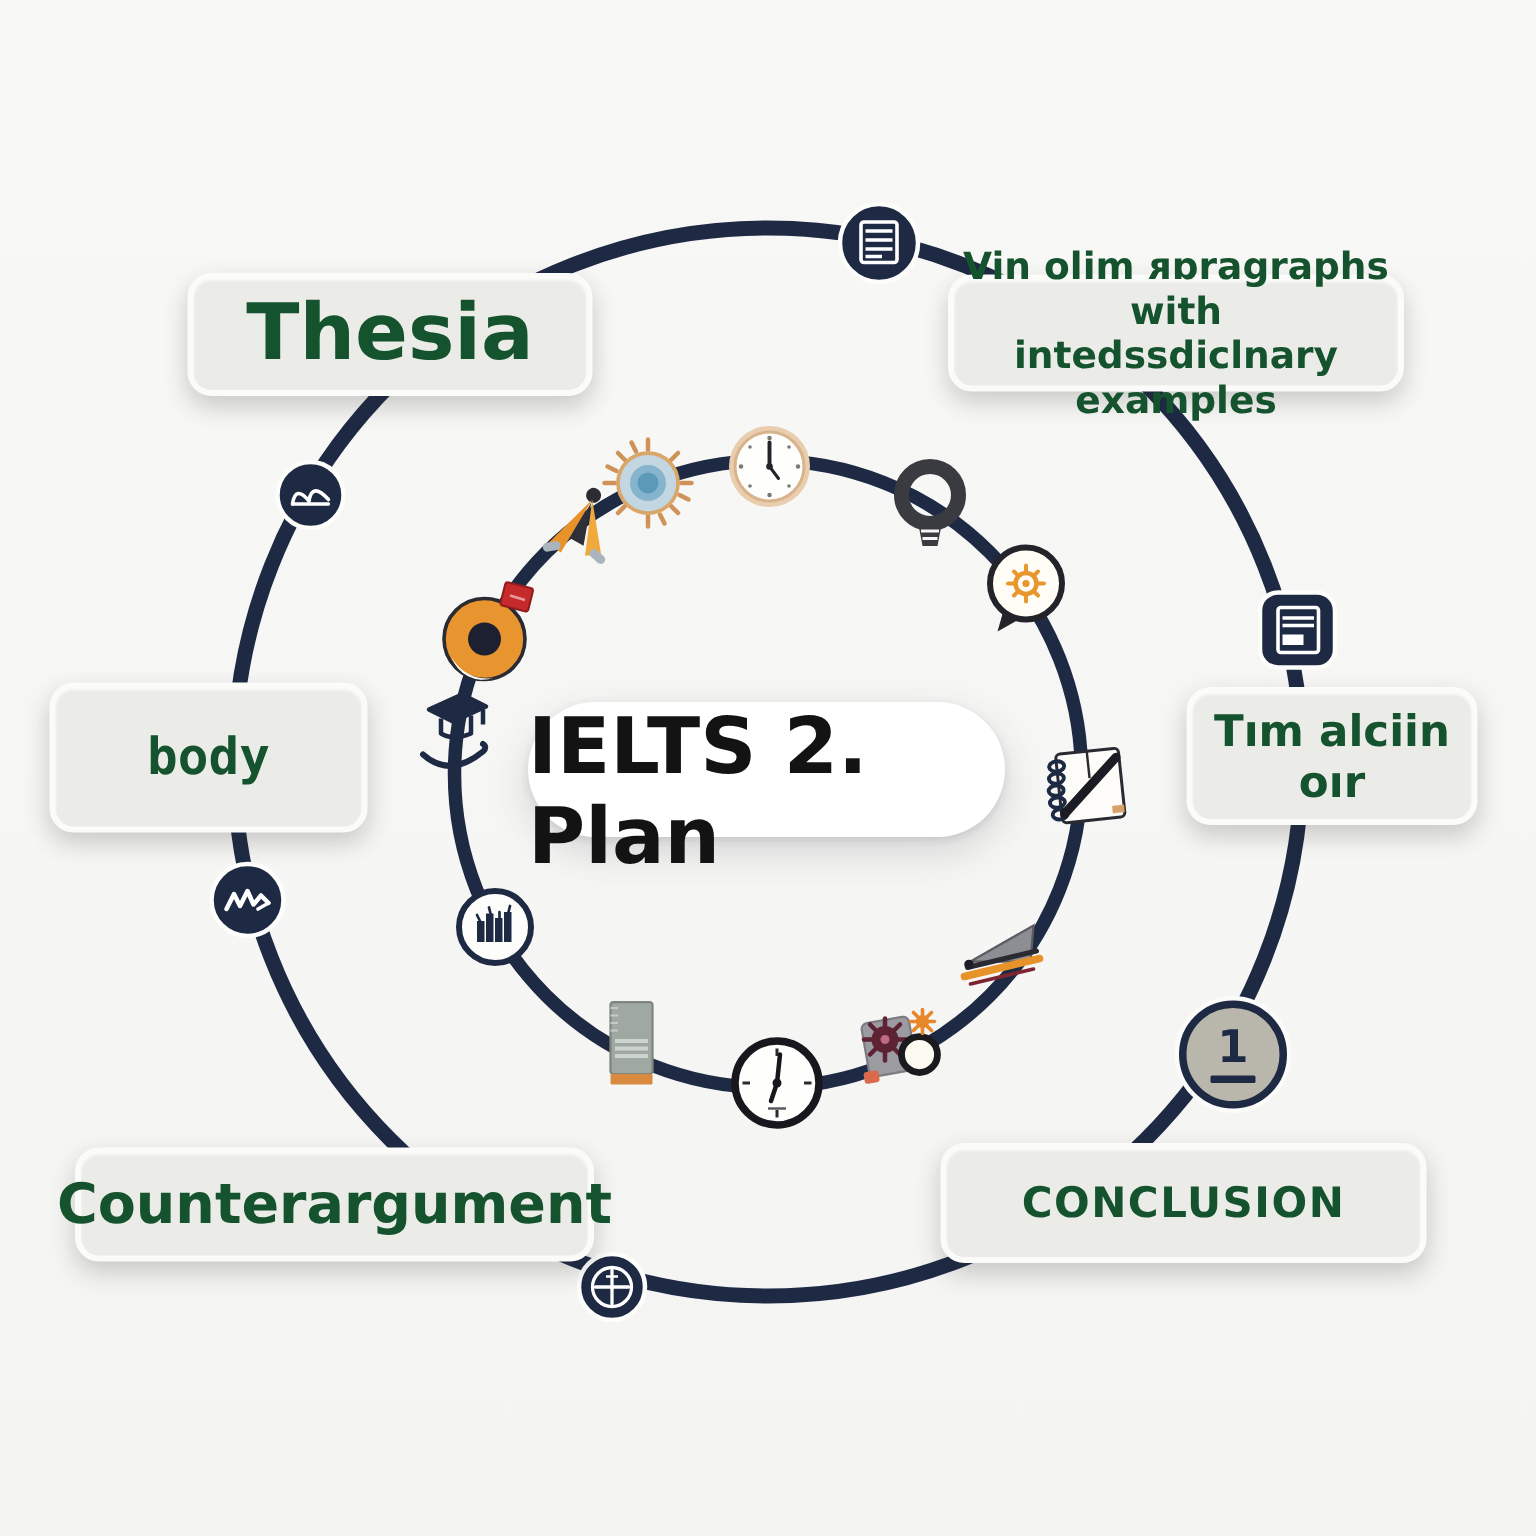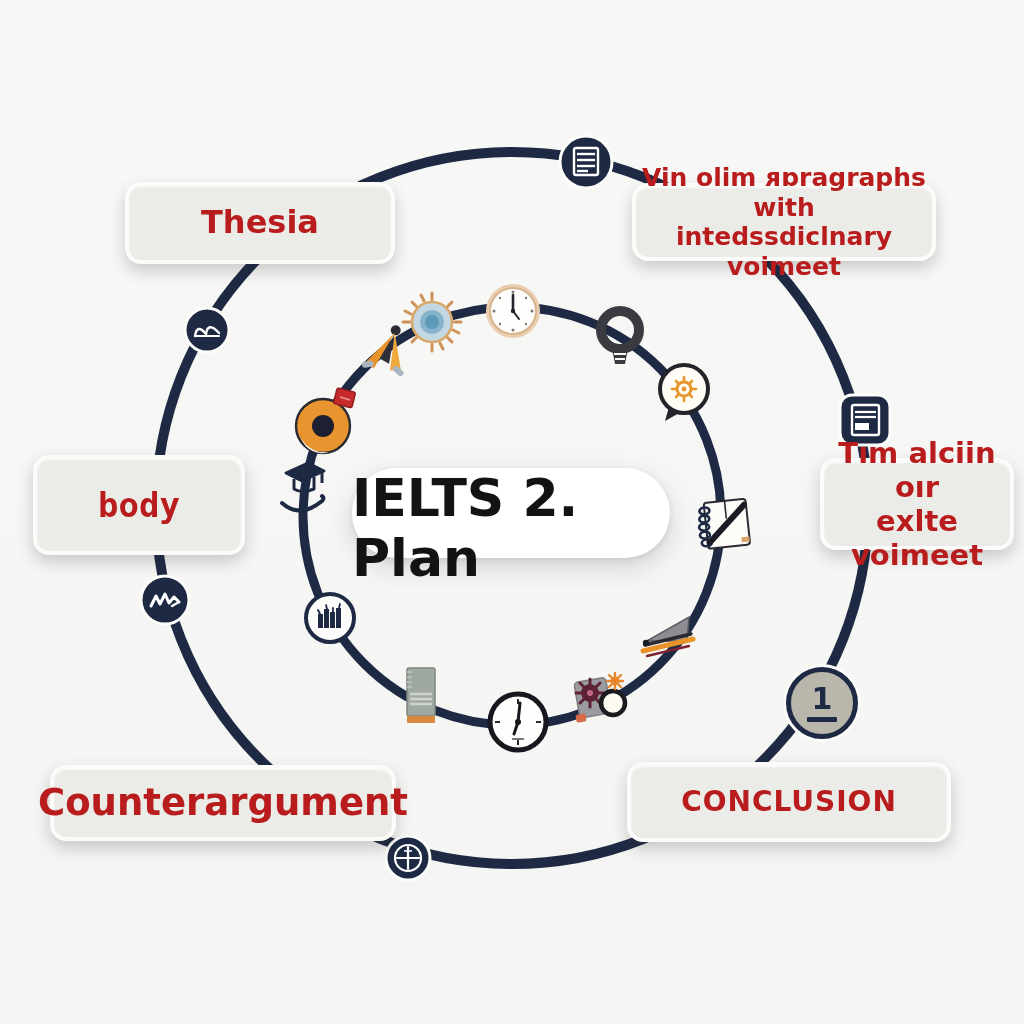--- a/index.html
+++ b/index.html
@@ -12,27 +12,27 @@
   .stage{position:relative;width:1024px;height:1024px;background:linear-gradient(180deg,#f8f8f6 0%,#f4f4f2 100%);}
   svg.rings{position:absolute;left:0;top:0;z-index:1;}
   .icn{position:absolute;transform:translate(-50%,-50%);z-index:2;line-height:0;}
   .label-box{
     position:absolute;z-index:3;
     background:#ebebe8;
     border:4px solid #fbfbf9;
     border-radius:16px;
     box-shadow:0 7px 16px rgba(40,40,45,.22), inset 0 1px 2px rgba(255,255,255,.8);
     display:flex;flex-direction:column;align-items:center;justify-content:center;
-    color:#b91c1c;font-weight:bold;text-align:center;
+    color:#14532d;font-weight:bold;text-align:center;
   }
   .label-box .ln{display:block;line-height:1.18;}
-  .box-thesis{left:125px;top:182px;width:262px;height:74px;font-size:32px;}
+  .box-thesis{left:125px;top:182px;width:262px;height:74px;font-size:52px;}
   .box-examples{left:632px;top:183px;width:296px;height:70px;font-size:25px;}
   .box-body{left:33px;top:455px;width:204px;height:92px;font-size:34px;font-family:"DejaVu Sans Mono","Liberation Mono",monospace;gap:24px;}
-  .box-time{left:820px;top:458px;width:186px;height:84px;font-size:29px;}
+  .box-time{left:791px;top:458px;width:186px;height:84px;font-size:29px;}
   .box-counter{left:50px;top:765px;width:338px;height:68px;font-size:37px;}
   .box-conclusion{left:627px;top:762px;width:316px;height:72px;font-size:28px;letter-spacing:1px;}
   .center-pill{
     position:absolute;z-index:3;
     left:352px;top:468px;width:318px;height:90px;
     background:#ffffff;border-radius:48px;
     box-shadow:0 10px 26px rgba(60,60,70,.18), 0 2px 6px rgba(60,60,70,.12);
     display:flex;justify-content:center;
     font-size:52px;font-weight:bold;color:#131313;
   }
@@ -318,30 +318,29 @@
       <line x1="10" y1="12" x2="20" y2="15" stroke="#e89a9a" stroke-width="1.6"></line>
     </svg>
   </div>
 
   <div class="label-box box-thesis">
     <span class="ln">Thesia</span>
   </div>
 
   <div class="label-box box-examples">
     <span class="ln">Vin olim ᴙɒragraphs with</span>
-    <span class="ln">intedssdiclnary voimeet</span>
+    <span class="ln">intedssdiclnary examples</span>
   </div>
 
   <div class="label-box box-body">
     <span class="ln">body</span>
   </div>
 
   <div class="label-box box-time">
     <span class="ln">Tım alciin oır</span>
-    <span class="ln">exlte voimeet</span>
   </div>
 
   <div class="label-box box-counter">
     <span class="ln">Counterargument</span>
   </div>
 
   <div class="label-box box-conclusion">
     <span class="ln">CONCLUSION</span>
   </div>
 

